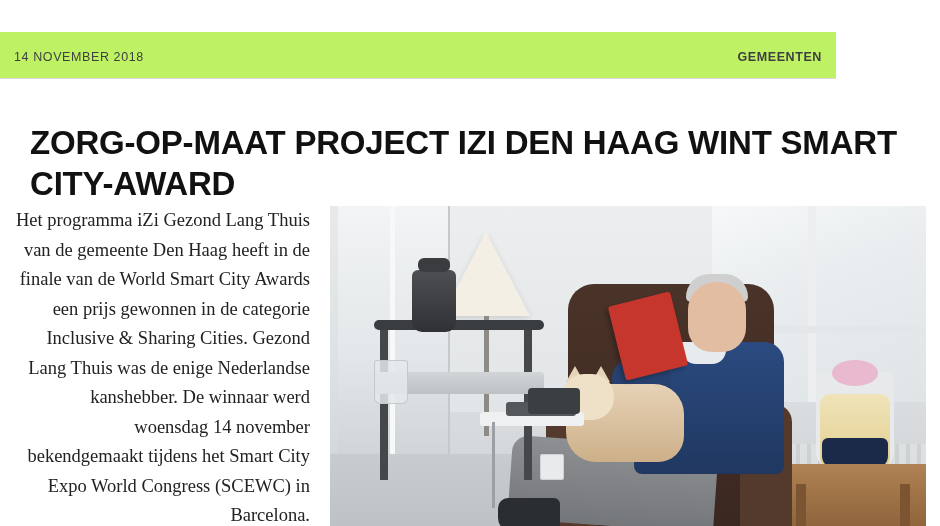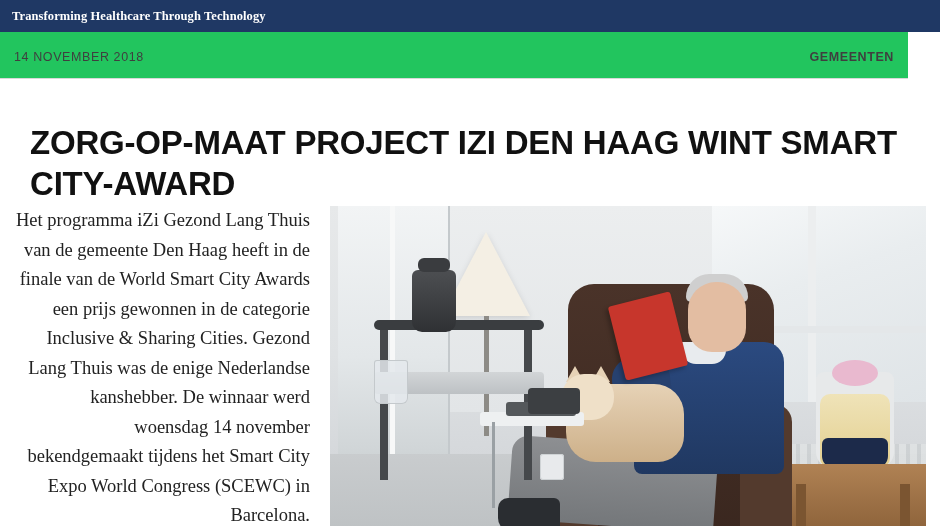--- a/index.html
+++ b/index.html
@@ -39,23 +39,23 @@
     font-size: 12.5px;
     letter-spacing: 0.1px;
     white-space: nowrap;
   }
 
   
   .metarow {
     position: absolute;
     top: 32px;
     left: 0;
-    width: 908px;
+    width: 836px;
     height: 46px;
-    background: #22c55e;
+    background: #bef264;
     border-bottom: 1px solid #d9d9d9;
   }
   .meta-date {
     position: absolute;
     left: 14px;
     top: 18px;
     font-family: "Liberation Sans", sans-serif;
     font-size: 12.5px;
     letter-spacing: 0.6px;
     color: #3f3f3f;
@@ -502,23 +502,20 @@
     height: 14px;
     background: #eef0f1;
     border-radius: 3px;
   }
 </style>
 </head>
 <body>
 
 <div class="page">
 
-  <div class="topbar">
-    <div class="topbar-tagline">Transforming Healthcare Through Technology</div>
-  </div>
 
   <div class="metarow">
     <div class="meta-date">14 NOVEMBER 2018</div>
     <a class="meta-category" href="#">GEMEENTEN</a>
   </div>
 
   <h1 class="headline">Zorg-op-maat project iZi Den Haag wint Smart City-award</h1>
 
   <div class="article-body">
     <p>Het programma iZi Gezond Lang Thuis van de gemeente Den Haag heeft in de finale van de World Smart City Awards een prijs gewonnen in de categorie Inclusive &amp; Sharing Cities. Gezond Lang Thuis was de enige Nederlandse kanshebber. De winnaar werd woensdag 14 november bekendgemaakt tijdens het Smart City Expo World Congress (SCEWC) in Barcelona.</p>

